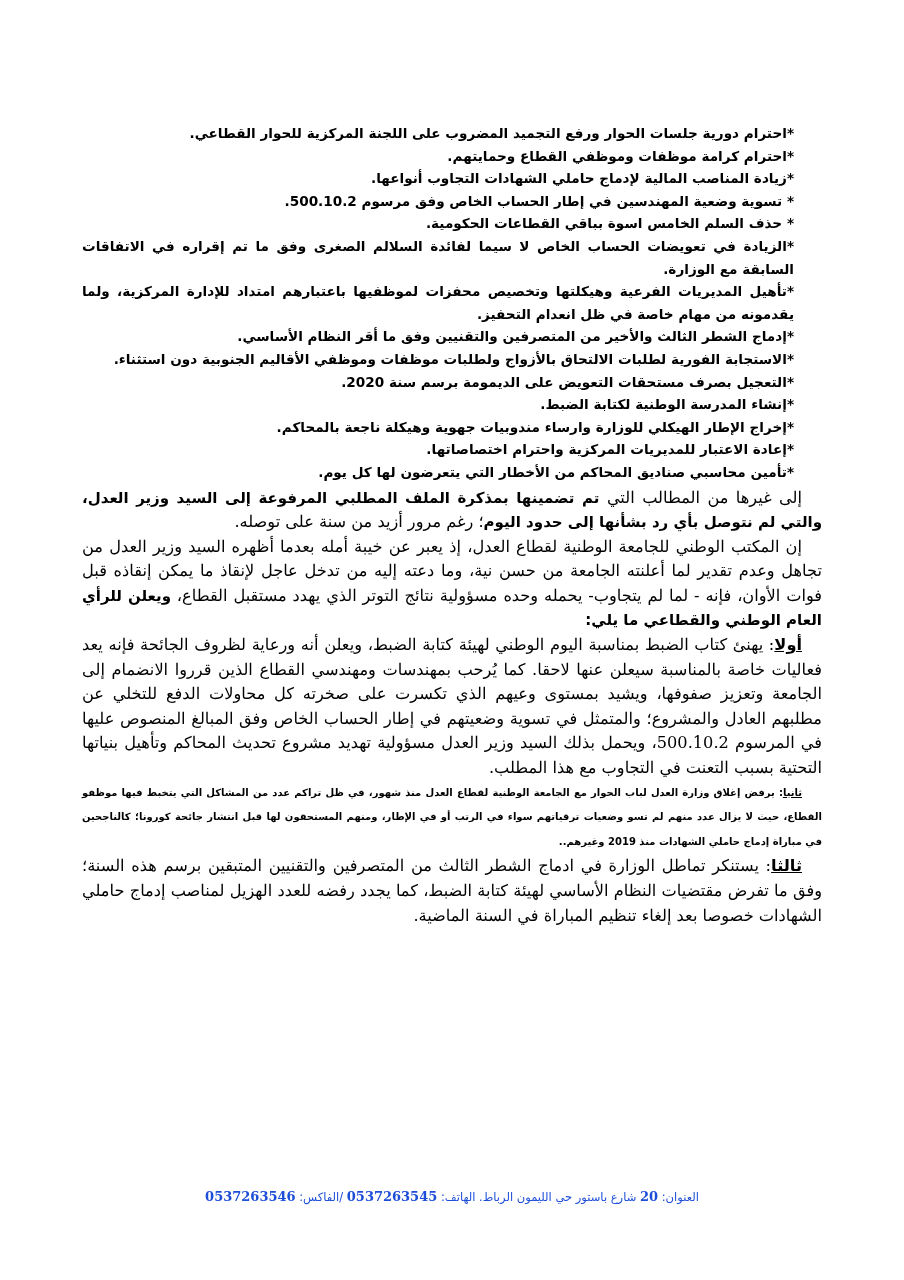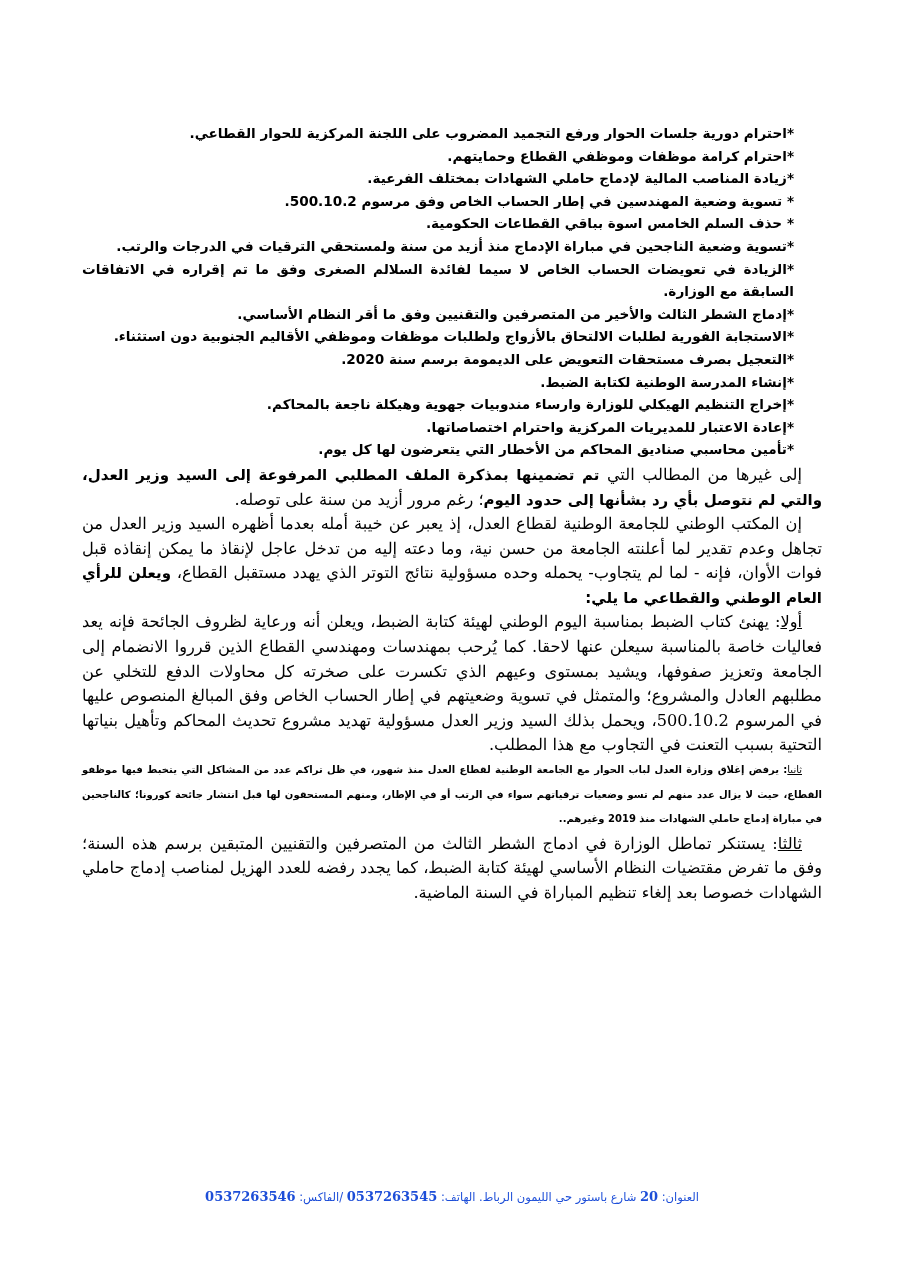--- a/index.html
+++ b/index.html
@@ -4,41 +4,41 @@
 <style>
   html, body { margin: 0; padding: 0; background: #ffffff; }
   body { width: 904px; height: 1280px; position: relative; overflow: hidden; color: #000; }
   .page { position: absolute; left: 82px; top: 82px; width: 740px; direction: rtl; text-align: right; margin-top: 40px; }
   .demands { font-family: "DejaVu Sans", sans-serif; font-weight: bold; font-size: 13.6px; line-height: 22.6px; }
   .demand { margin: 0; padding-right: 28px; text-align: justify; text-align-last: right; }
   .para { font-family: "DejaVu Serif", serif; font-size: 16.2px; line-height: 24.6px; text-align: justify; text-align-last: right; margin: 0; text-indent: 20px; }
   .para.first { margin-top: 2px; }
   .para b, .para strong { font-family: "DejaVu Sans", sans-serif; font-weight: bold; font-size: 15px; }
   .para.bold { font-family: "DejaVu Sans", sans-serif; font-weight: bold; font-size: 10px; line-height: 24.6px; }
-  .label-u { text-decoration: underline; font-family: "DejaVu Sans", sans-serif; font-weight: normal; }
+  .label-u { text-decoration: underline; font-family: "DejaVu Sans", sans-serif; font-weight: bold; }
   .footer { position: absolute; left: 0; width: 904px; top: 1188px; text-align: center; color: #1d4ed8; font-family: "DejaVu Serif", serif; font-weight: bold; font-size: 13px; line-height: 18px; direction: rtl; }
   .footer .ar { font-family: "DejaVu Sans", sans-serif; font-weight: normal; font-size: 11.5px; }
 </style>
 </head>
 <body>
 
 <div class="page">
   <div class="demands">
     <p class="demand">*احترام دورية جلسات الحوار ورفع التجميد المضروب على اللجنة المركزية للحوار القطاعي.</p>
     <p class="demand">*احترام كرامة موظفات وموظفي القطاع وحمايتهم.</p>
-    <p class="demand">*زيادة المناصب المالية لإدماج حاملي الشهادات بمختلف الفرعية.</p>
+    <p class="demand">*زيادة المناصب المالية لإدماج حاملي الشهادات التجاوب أنواعها.</p>
     <p class="demand">* تسوية وضعية المهندسين في إطار الحساب الخاص وفق مرسوم 500.10.2.</p>
     <p class="demand">* حذف السلم الخامس اسوة بباقي القطاعات الحكومية.</p>
-    <p class="demand">*تسوية وضعية الناجحين في مباراة الإدماج منذ أزيد من سنة ولمستحقي الترقيات في الدرجات والرتب.</p>
     <p class="demand">*الزيادة في تعويضات الحساب الخاص لا سيما لفائدة السلالم الصغرى وفق ما تم إقراره في الاتفاقات السابقة مع الوزارة.</p>
+    <p class="demand">*تأهيل المديريات الفرعية وهيكلتها وتخصيص محفزات لموظفيها باعتبارهم امتداد للإدارة المركزية، ولما يقدمونه من مهام خاصة في ظل انعدام التحفيز.</p>
     <p class="demand">*إدماج الشطر الثالث والأخير من المتصرفين والتقنيين وفق ما أقر النظام الأساسي.</p>
     <p class="demand">*الاستجابة الفورية لطلبات الالتحاق بالأزواج ولطلبات موظفات وموظفي الأقاليم الجنوبية دون استثناء.</p>
     <p class="demand">*التعجيل بصرف مستحقات التعويض على الديمومة برسم سنة 2020.</p>
     <p class="demand">*إنشاء المدرسة الوطنية لكتابة الضبط.</p>
-    <p class="demand">*إخراج التنظيم الهيكلي للوزارة وارساء مندوبيات جهوية وهيكلة ناجعة بالمحاكم.</p>
+    <p class="demand">*إخراج الإطار الهيكلي للوزارة وارساء مندوبيات جهوية وهيكلة ناجعة بالمحاكم.</p>
     <p class="demand">*إعادة الاعتبار للمديريات المركزية واحترام اختصاصاتها.</p>
     <p class="demand">*تأمين محاسبي صناديق المحاكم من الأخطار التي يتعرضون لها كل يوم.</p>
   </div>
 
   <p class="para first">
     <span>إلى غيرها من المطالب التي </span><b>تم تضمينها بمذكرة الملف المطلبي المرفوعة إلى السيد وزير العدل، والتي لم نتوصل بأي رد بشأنها إلى حدود اليوم</b><span>؛ رغم مرور أزيد من سنة على توصله.</span>
   </p>
 
   <p class="para">
     <span>إن المكتب الوطني للجامعة الوطنية لقطاع العدل، إذ يعبر عن خيبة أمله بعدما أظهره السيد وزير العدل من تجاهل وعدم تقدير لما أعلنته الجامعة من حسن نية، وما دعته إليه من تدخل عاجل لإنقاذ ما يمكن إنقاذه قبل فوات الأوان، فإنه - لما لم يتجاوب- يحمله وحده مسؤولية نتائج التوتر الذي يهدد مستقبل القطاع، </span><b>ويعلن للرأي العام الوطني والقطاعي ما يلي:</b>

